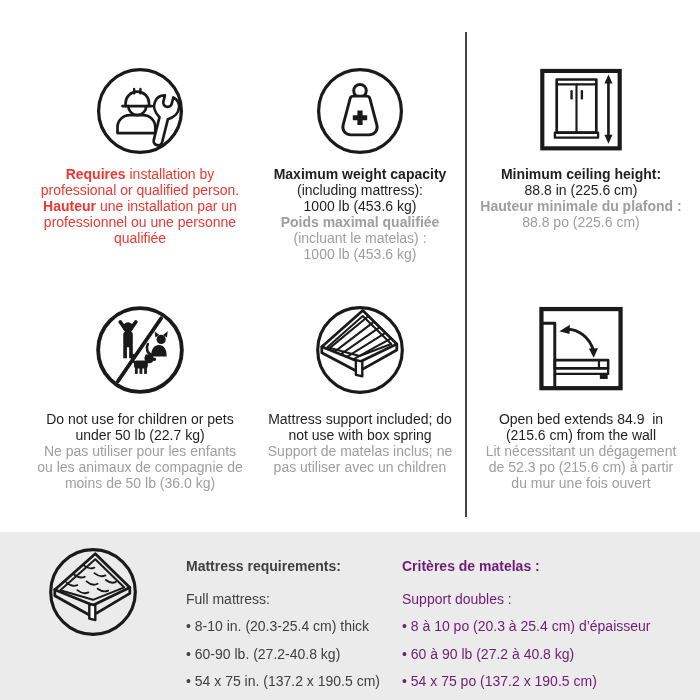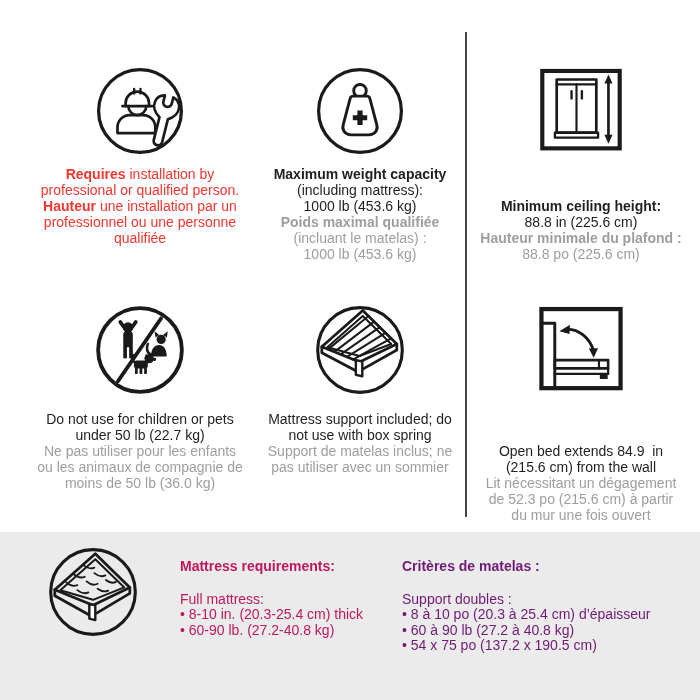--- a/index.html
+++ b/index.html
@@ -5,35 +5,35 @@
   html,body{margin:0;padding:0;background:#fff;}
   .page{position:relative;width:700px;height:700px;background:#ffffff;overflow:hidden;
         font-family:"Liberation Sans",sans-serif;color:#1f1f1f;padding-left:20px;}
   .divider{position:absolute;left:465px;top:32px;width:2px;height:485px;background:#444;}
   .feature{position:absolute;display:flex;flex-direction:column;align-items:center;}
   .feature svg{display:block;}
   .f-top{top:66px;}
   .f-mid{top:304px;}
   .c1{left:25px;width:230px;}
   .c2{left:248px;width:224px;}
-  .c3{left:470px;width:222px;gap:32px;}
+  .c3{left:470px;width:222px;}
   .txt{font-size:14px;line-height:16px;text-align:center;white-space:pre;margin-top:10px;}
   .f-mid .txt{margin-top:15px;}
   .b{font-weight:700;}
   .red{color:#ee372f;}
   .black{color:#1f1f1f;}
   .gray{color:#9e9e9e;}
   .panel{position:absolute;left:0;top:532px;width:700px;height:168px;background:#ebebeb;}
   .panel-icon{position:absolute;left:47px;top:14px;}
   .panel-col{position:absolute;top:27px;font-size:14px;line-height:15.5px;}
-  .panel-col.en{left:180px;color:#be185d;}
+  .panel-col.en{left:186px;color:#404040;}
   .panel-col.fr{left:402px;color:#701a75;}
   .panel-title{font-weight:700;}
   .panel-body{margin-top:17px;}
-  .panel-body div{white-space:pre;}
+  .panel-body div{white-space:pre;margin-top:12px;}
   svg .s{fill:none;stroke:#1a1a1a;stroke-linecap:round;stroke-linejoin:round;}
   svg .fw{fill:#ffffff;stroke:#1a1a1a;stroke-linecap:round;stroke-linejoin:round;}
   svg .fl{fill:#1a1a1a;stroke:none;}
 </style>
 </head>
 <body>
 
 <div class="page">
 
   <div class="divider"></div>
@@ -124,21 +124,21 @@
       <path class="s" d="M8.5,46.5 L53,7 L90,43.5 L49.5,63 Z" stroke-width="3"></path>
       <path class="s" d="M14.5,47 L53,13 L84,43.5 L49.5,56.5 Z" stroke-width="2.2"></path>
       <path class="s" stroke-width="2.2" d="M15.3,49.3 L59.2,13.1 M22.2,52 L65.3,19.2 M29,54.8 L71.5,25.2 M35.8,57.5 L77.7,31.3 M42.7,60.3 L83.8,37.4"></path>
       <path class="s" d="M8.5,46.5 V53 L45.5,72.5" stroke-width="3"></path>
       <path class="s" d="M90,43.5 V50 L53.5,70.5" stroke-width="3"></path>
       <path class="fw" d="M45.5,61 L45.5,77 L52.5,78.5 L52.5,62.5 Z" stroke-width="2.6"></path>
     </svg>
     <div class="txt"><span class="black">Mattress support included; do
 not use with box spring
 </span><span class="gray">Support de matelas inclus; ne
-pas utiliser avec un sommier</span></div>
+pas utiliser avec un children</span></div>
   </div>
 
   <div class="feature f-mid c3">
     <svg width="92" height="92" viewBox="0 0 100 100">
       <rect x="7" y="5.5" width="86" height="86" fill="none" stroke="#1a1a1a" stroke-width="4.6"></rect>
       <path class="s" d="M7,21 H21.5 V91.5" stroke-width="3.2"></path>
       <rect class="s" x="21.5" y="61" width="58" height="9" stroke-width="2.8"></rect>
       <line class="s" x1="69.5" y1="61" x2="69.5" y2="70" stroke-width="2.4"></line>
       <line class="s" x1="21.5" y1="76" x2="79.5" y2="76" stroke-width="2.4"></line>
       <line class="s" x1="79.5" y1="70" x2="79.5" y2="76" stroke-width="2.4"></line>
@@ -163,20 +163,21 @@
       <path class="s" d="M8.5,47.5 V54 L46,75" stroke-width="3"></path>
       <path class="s" d="M90,45 V51.5 L54,73" stroke-width="3"></path>
       <path class="fw" d="M46,63 L46,79 L52.5,80.5 L52.5,64.5 Z" stroke-width="2.6"></path>
     </svg>
     <div class="panel-col en">
       <div class="panel-title">Mattress requirements:</div>
       <div class="panel-body">
         <div>Full mattress:</div>
         <div>• 8-10 in. (20.3-25.4 cm) thick</div>
         <div>• 60-90 lb. (27.2-40.8 kg)</div>
+        <div>• 54 x 75 in. (137.2 x 190.5 cm)</div>
       </div>
     </div>
     <div class="panel-col fr">
       <div class="panel-title">Critères de matelas :</div>
       <div class="panel-body">
         <div>Support doubles :</div>
         <div>• 8 à 10 po (20.3 à 25.4 cm) d’épaisseur</div>
         <div>• 60 à 90 lb (27.2 à 40.8 kg)</div>
         <div>• 54 x 75 po (137.2 x 190.5 cm)</div>
       </div>

